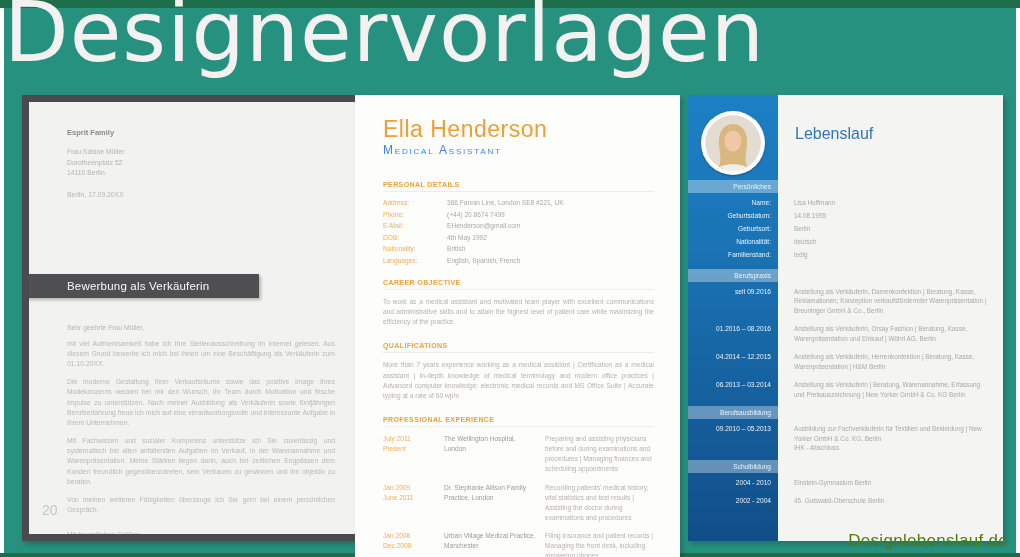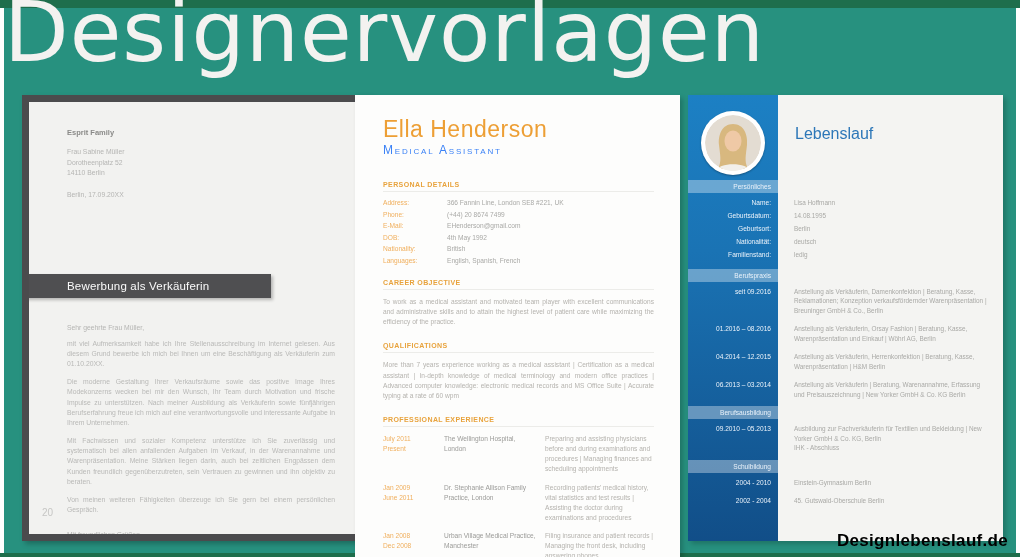--- a/index.html
+++ b/index.html
@@ -10,43 +10,43 @@
   
   .strip-top{position:absolute;left:0;top:0;width:100%;height:8px;background:#1E6E4C;}
   .strip-bottom{position:absolute;left:0;bottom:0;width:100%;height:4px;background:#1E6E4C;}
   .teal-bg{position:absolute;left:4px;right:4px;top:8px;bottom:4px;background:#27917F;}
   .main-title{
     position:absolute;left:4px;top:-14px;margin:0;
     font-family:"DejaVu Sans",sans-serif;font-weight:normal;
     font-size:84px;line-height:1.1;color:#F3F2F0;letter-spacing:1px;white-space:nowrap;
   }
   .site-footer{
-    position:absolute;right:12px;bottom:6px;color:#000000;
-    font-size:17px;font-weight:bold;letter-spacing:0.3px;
+    position:absolute;right:12px;bottom:6px;color:#4d7c0f;
+    font-size:17px;font-weight:normal;letter-spacing:0.3px;
   }
   
   .doc-letter{
     position:absolute;left:22px;top:95px;width:350px;height:446px;
     background:#4B4B4D;box-sizing:border-box;padding:7px;
     box-shadow:3px 3px 5px rgba(0,0,0,0.25);
   }
   .letter-page{position:relative;width:100%;height:100%;background:#F2F2F0;
     box-sizing:border-box;padding:26px 30px 0 38px;overflow:hidden;}
   .letter-sender{font-size:7.5px;font-weight:bold;color:#8A8A88;margin-bottom:10px;}
   .letter-recipient div{font-size:6.8px;color:#B5B5B3;line-height:1.55;}
   .letter-date{font-size:6.8px;color:#B5B5B3;margin-top:12px;}
   .letter-subject{
     margin:76px 0 0 -45px;width:192px;background:#4F4F51;color:#FAFAFA;
-    font-size:11.5px;padding:6px 12px 6px 45px;letter-spacing:0.2px;
+    font-size:11.5px;padding:6px 0 6px 45px;letter-spacing:0.2px;
     box-shadow:2px 2px 3px rgba(0,0,0,0.25);
   }
   .letter-salutation{font-size:6.8px;color:#B5B5B3;margin-top:26px;}
   .letter-par{font-size:6.8px;color:#B9B9B7;line-height:1.5;text-align:justify;margin-top:8px;}
   .letter-closing{font-size:6.8px;color:#B5B5B3;margin-top:16px;}
-  .letter-pageno{position:absolute;left:13px;bottom:16px;font-size:10px;color:#C6C6C4;}
+  .letter-pageno{position:absolute;left:13px;bottom:16px;font-size:14px;color:#C6C6C4;}
   .letter-attachments{position:absolute;right:0;bottom:22px;width:118px;text-align:right;}
   .letter-attachments .att-title{
     background:#4F4F51;color:#fff;font-size:7.5px;padding:2.5px 8px 2.5px 0;
   }
   .letter-attachments .att-row{
     background:#E8E8E6;color:#9C9C9A;font-size:7px;padding:2px 8px 2px 0;margin-top:2px;
   }
   
   .doc-cv{
     position:absolute;left:355px;top:95px;width:325px;height:503px;

